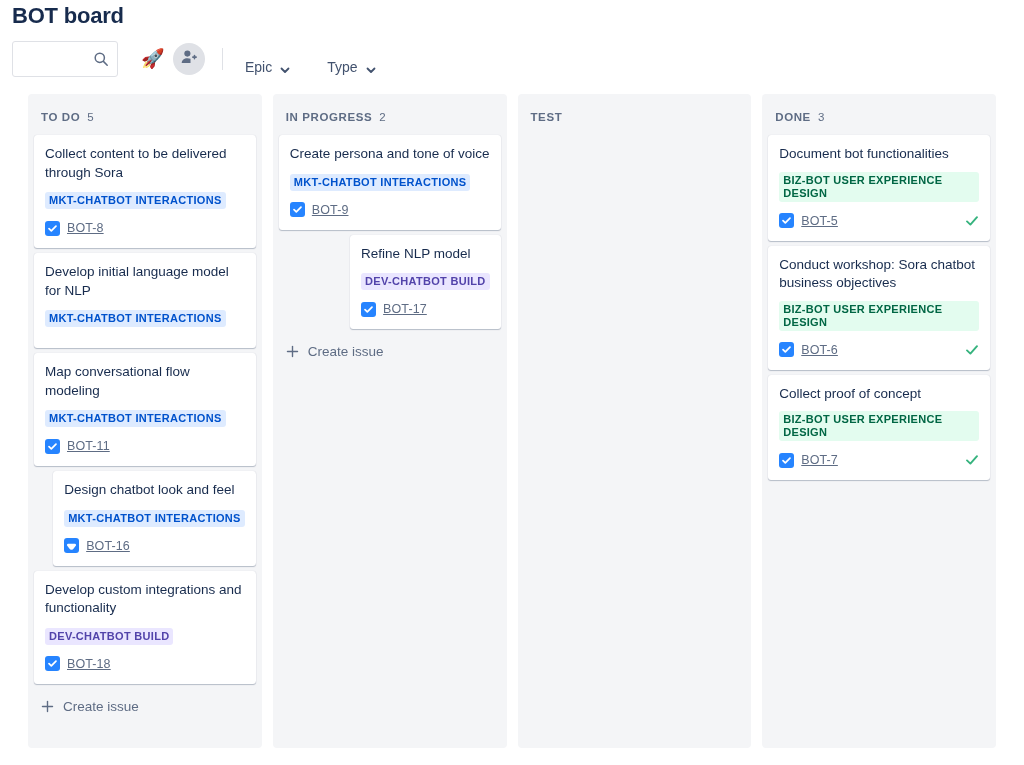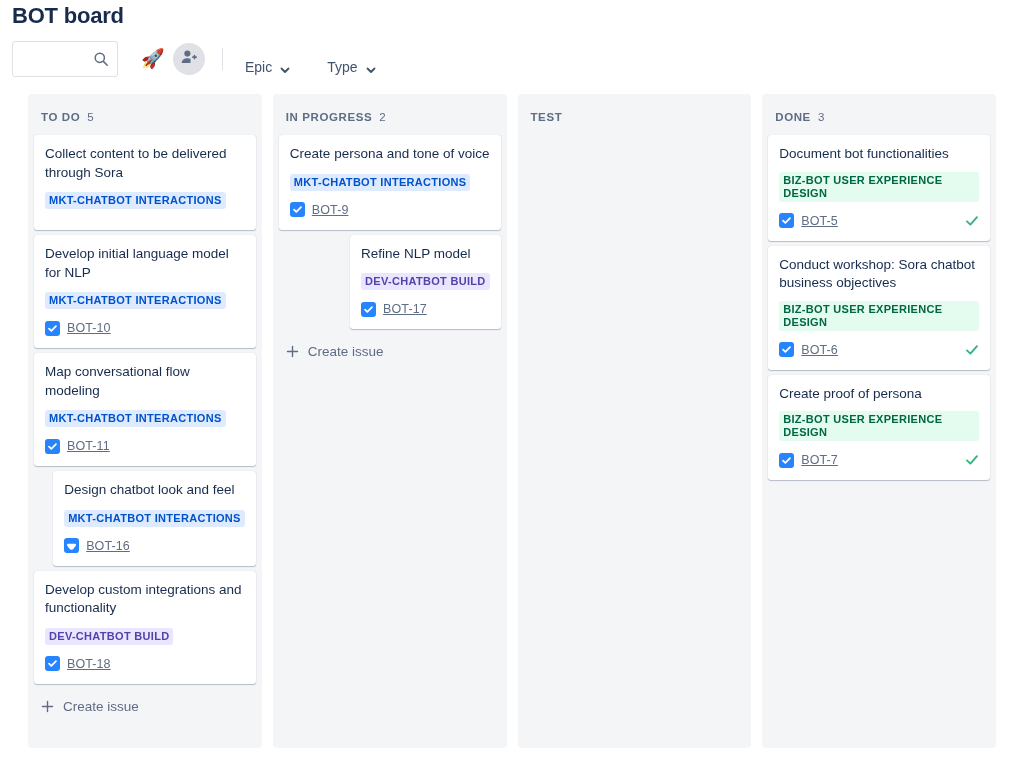--- a/index.html
+++ b/index.html
@@ -295,29 +295,29 @@
 
 </div>
 
 <div class="board" id="board">
     <div class="column">
       <div class="col-header">
         <span>TO DO</span>
         <span class="col-count">5</span>
       </div>
       <div class="col-cards">
-        <div class="card"><div class="card-title">Collect content to be delivered through Sora</div><span class="epic-label epic-blue">MKT-CHATBOT INTERACTIONS</span></div>
-        <div class="card"><div class="card-title">Develop initial language model for NLP</div><span class="epic-label epic-blue">MKT-CHATBOT INTERACTIONS</span><div class="card-footer">
-            <span class="type-icon">
-              <svg viewBox="0 0 12 12" fill="none" stroke="#ffffff" stroke-width="1.9" stroke-linecap="round" stroke-linejoin="round">
-                <polyline points="2.2,6.2 4.7,8.6 9.8,3.4"></polyline>
-              </svg>
-            </span>
-            <span class="issue-key">BOT-10</span>
-          </div></div>
+        <div class="card"><div class="card-title">Collect content to be delivered through Sora</div><span class="epic-label epic-blue">MKT-CHATBOT INTERACTIONS</span><div class="card-footer">
+            <span class="type-icon">
+              <svg viewBox="0 0 12 12" fill="none" stroke="#ffffff" stroke-width="1.9" stroke-linecap="round" stroke-linejoin="round">
+                <polyline points="2.2,6.2 4.7,8.6 9.8,3.4"></polyline>
+              </svg>
+            </span>
+            <span class="issue-key">BOT-8</span>
+          </div></div>
+        <div class="card"><div class="card-title">Develop initial language model for NLP</div><span class="epic-label epic-blue">MKT-CHATBOT INTERACTIONS</span></div>
         <div class="card"><div class="card-title">Map conversational flow modeling</div><span class="epic-label epic-blue">MKT-CHATBOT INTERACTIONS</span><div class="card-footer">
             <span class="type-icon">
               <svg viewBox="0 0 12 12" fill="none" stroke="#ffffff" stroke-width="1.9" stroke-linecap="round" stroke-linejoin="round">
                 <polyline points="2.2,6.2 4.7,8.6 9.8,3.4"></polyline>
               </svg>
             </span>
             <span class="issue-key">BOT-11</span>
           </div></div>
         <div class="card"><div class="card-title">Design chatbot look and feel</div><span class="epic-label epic-blue">MKT-CHATBOT INTERACTIONS</span><div class="card-footer">
             <span class="type-icon">
@@ -407,21 +407,21 @@
                 <polyline points="2.2,6.2 4.7,8.6 9.8,3.4"></polyline>
               </svg>
             </span>
             <span class="issue-key">BOT-6</span>
             <span class="done-check">
               <svg viewBox="0 0 14 14" fill="none" stroke="currentColor" stroke-width="1.9" stroke-linecap="round" stroke-linejoin="round">
                 <polyline points="2,7.4 5.4,10.6 12,3.2"></polyline>
               </svg>
             </span>
           </div></div>
-        <div class="card"><div class="card-title">Create proof of persona</div><span class="epic-label epic-green">BIZ-BOT USER EXPERIENCE DESIGN</span><div class="card-footer">
+        <div class="card"><div class="card-title">Collect proof of concept</div><span class="epic-label epic-green">BIZ-BOT USER EXPERIENCE DESIGN</span><div class="card-footer">
             <span class="type-icon">
               <svg viewBox="0 0 12 12" fill="none" stroke="#ffffff" stroke-width="1.9" stroke-linecap="round" stroke-linejoin="round">
                 <polyline points="2.2,6.2 4.7,8.6 9.8,3.4"></polyline>
               </svg>
             </span>
             <span class="issue-key">BOT-7</span>
             <span class="done-check">
               <svg viewBox="0 0 14 14" fill="none" stroke="currentColor" stroke-width="1.9" stroke-linecap="round" stroke-linejoin="round">
                 <polyline points="2,7.4 5.4,10.6 12,3.2"></polyline>
               </svg>

